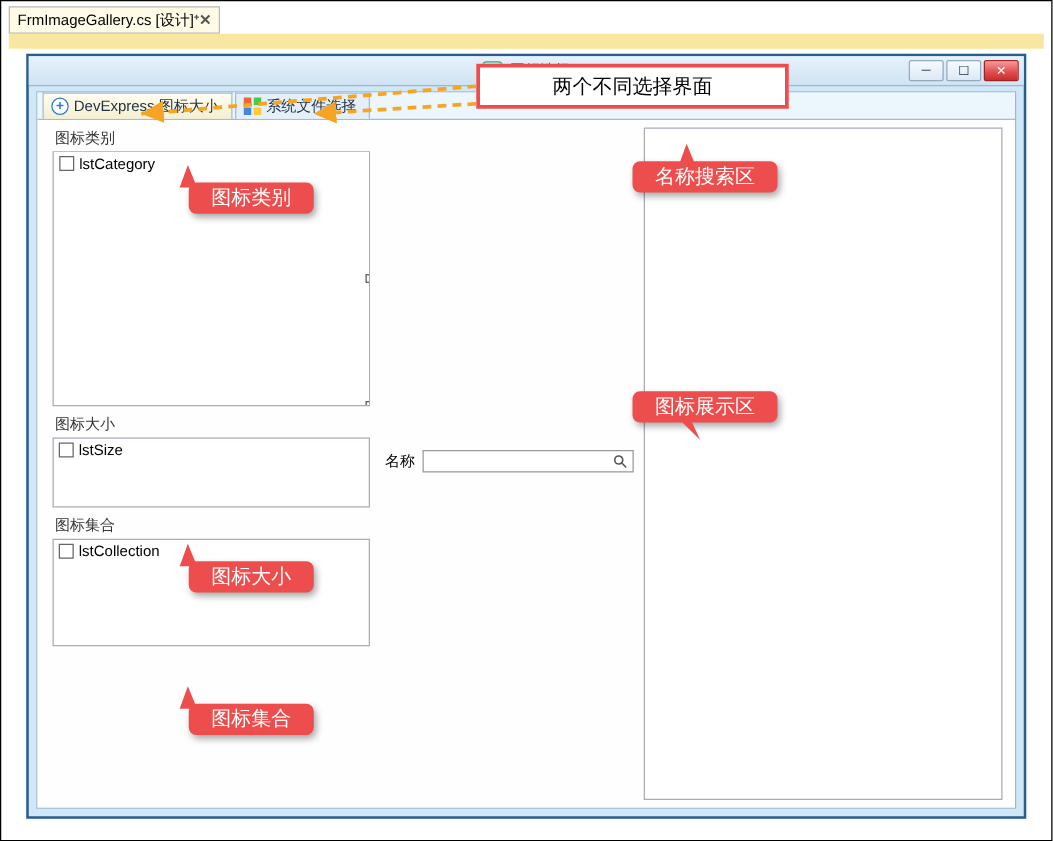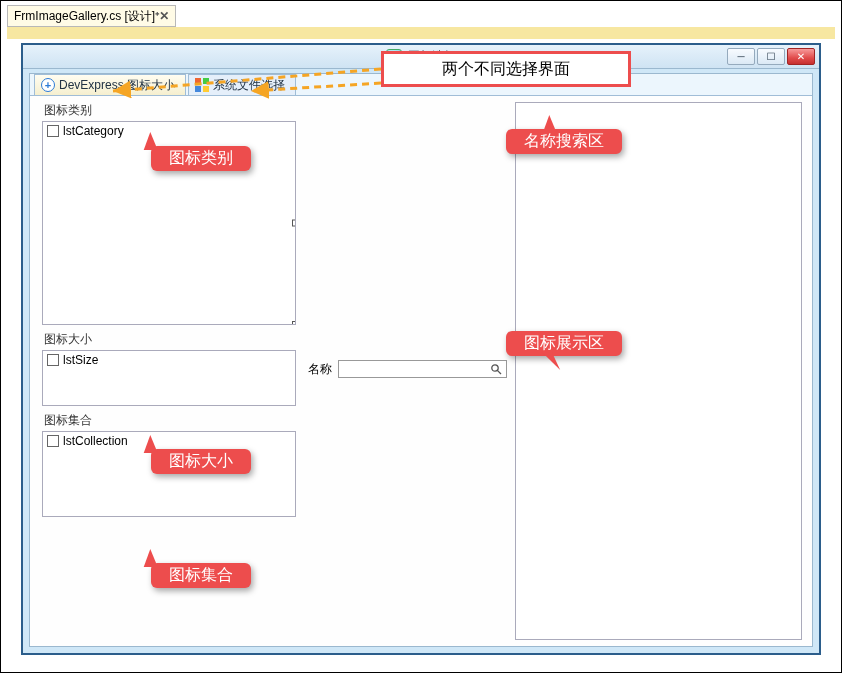--- a/index.html
+++ b/index.html
@@ -322,16 +322,16 @@
 <div class="callout" style="top:562px;left:150px">
   <span class="tail up-left"></span>
   <span>图标集合</span>
 </div>
 
 <div class="callout" style="top:128px;left:505px">
   <span class="tail up-left" style="left:40px"></span>
   <span>名称搜索区</span>
 </div>
 
-<div class="callout" style="top:330px;left:505px">
+<div class="callout" style="top:312px;left:505px">
   <span class="tail down-left"></span>
   <span>图标展示区</span>
 </div>
 
 </body></html>

